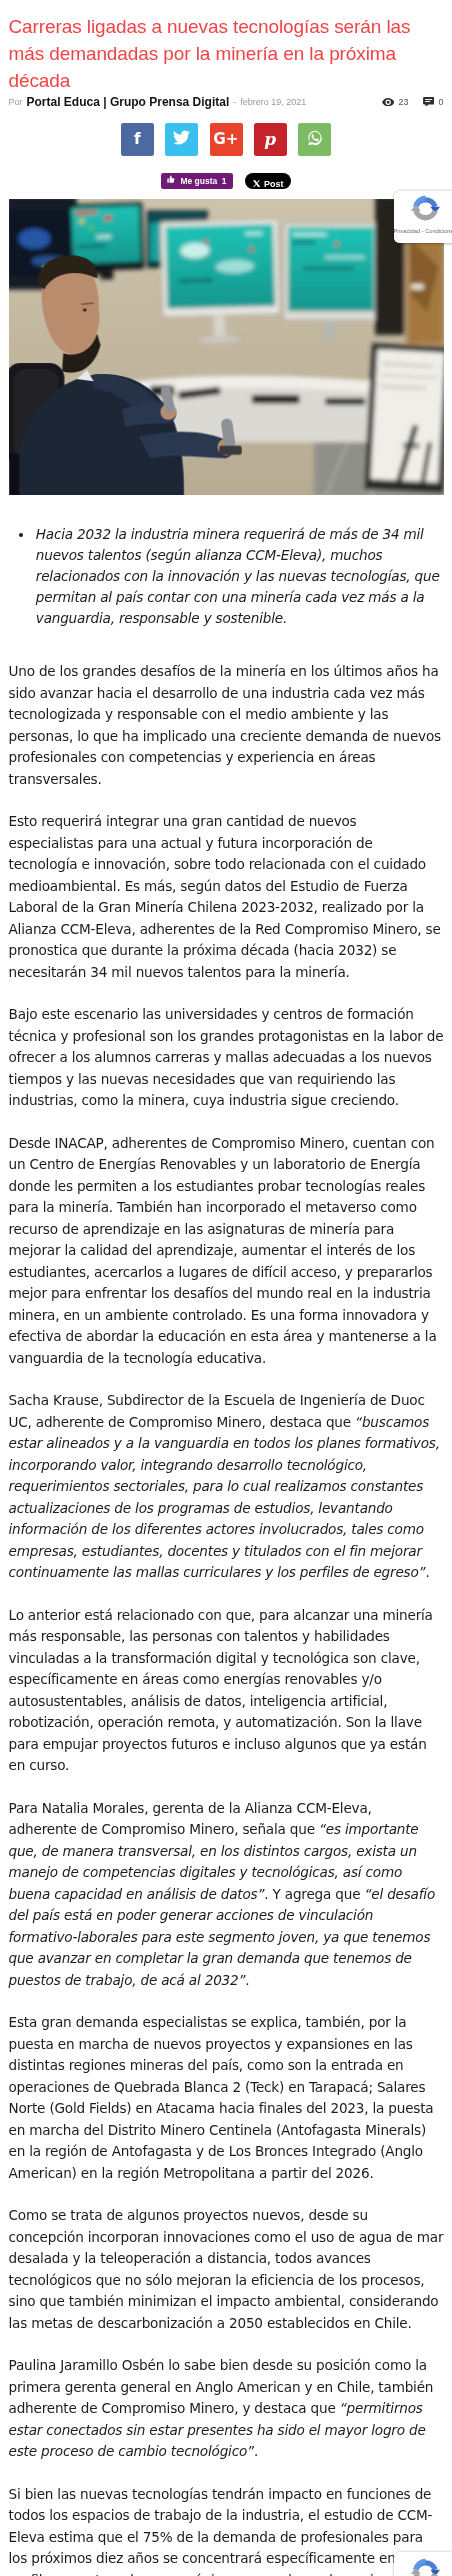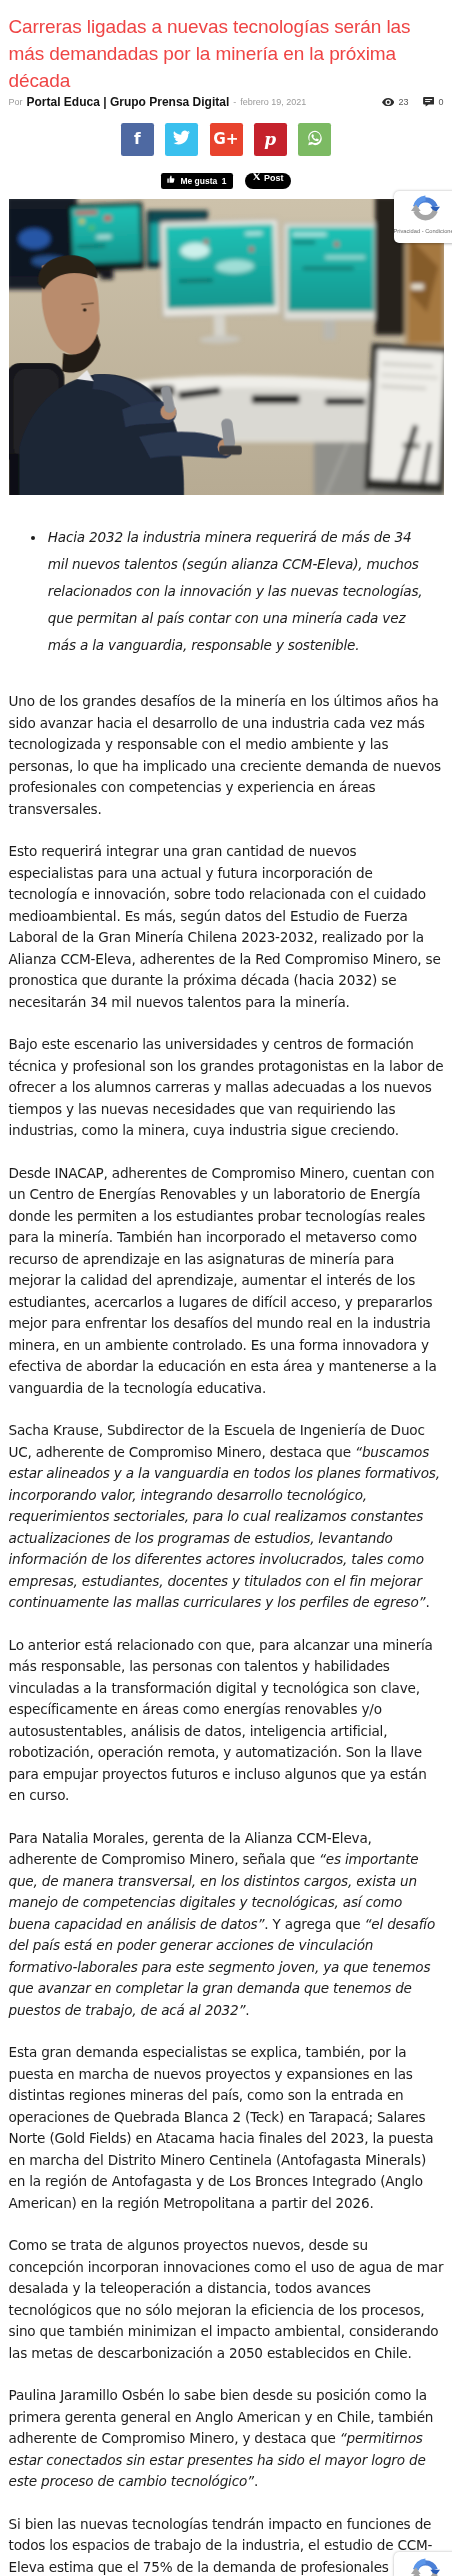--- a/index.html
+++ b/index.html
@@ -25,27 +25,27 @@
   
   .share-row{margin-top:13.6px;display:flex;justify-content:center;gap:11.3px;}
   .share-btn{
     width:33px;height:33px;border-radius:2.3px;display:flex;align-items:center;
     justify-content:center;cursor:pointer;border:none;
   }
   .share-btn .glyph{color:#fff;font-size:15.3px;font-weight:bold;font-family:"DejaVu Sans",sans-serif;}
   .share-btn .glyph.pin{font-family:"DejaVu Serif",serif;font-style:italic;font-size:17px;}
   .like-row{margin-top:17px;display:flex;justify-content:center;align-items:center;gap:11.3px;}
   .fb-like{
-    background:#000000;color:#fff;border:none;border-radius:2.3px;height:16px;
+    background:#701a75;color:#fff;border:none;border-radius:2.3px;height:16px;
     display:flex;align-items:center;gap:4.5px;padding:0 6.8px;cursor:pointer;
     font-family:"Liberation Sans",sans-serif;font-size:8.5px;font-weight:bold;
   }
   .x-post{
     background:#000;color:#fff;border:none;border-radius:8.5px;height:16.4px;
-    display:flex;align-items:flex-start;gap:4px;padding:0 8px;cursor:pointer;
+    display:flex;align-items:flex-end;gap:4px;padding:0 8px;cursor:pointer;
     font-family:"Liberation Sans",sans-serif;font-size:9px;font-weight:bold;
   }
   
   .hero-wrap{position:relative;margin-top:10.2px;}
   .hero{display:block;width:435px;height:296px;}
   
   .recaptcha-badge{
     position:absolute;width:63px;height:52px;background:#fff;border-radius:5.1px;
     box-shadow:0 0.6px 2.8px rgba(0,0,0,.3);display:flex;flex-direction:column;
     align-items:center;z-index:3;
@@ -53,21 +53,21 @@
   .recaptcha-badge .rc-text{
     font-family:"Liberation Sans",sans-serif;font-size:5.7px;color:#6d6d6d;
     margin-top:2.3px;white-space:nowrap;
   }
   #rc-top{left:385px;top:-8px;}
   #rc-bottom{left:394px;top:2552px;}
   
   .article-body{margin-top:29px;font-size:13.6px;line-height:21.5px;letter-spacing:-0.2px;color:#1c1c1c;}
   .article-body p{margin:16px 0 21px 0;}
   .article-body ul.lead{margin:0 0 32px 0;padding:0 0 0 25px;}
-  .article-body ul.lead li{font-style:italic;line-height:27px;margin:12px;padding-left:2.3px;}
+  .article-body ul.lead li{font-style:italic;line-height:21px;margin:0;padding-left:2.3px;}
   .article-body .it{font-style:italic;}
 </style>
 </head>
 <body>
 
 <div class="container">
 
   <h1 class="title">Carreras ligadas a nuevas tecnologías serán las más demandadas por la minería en la próxima década</h1>
 
   <div class="byline">

